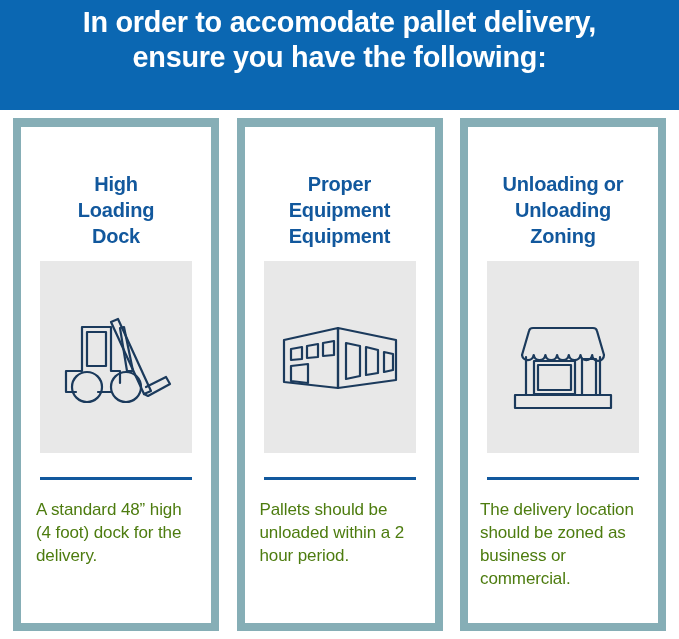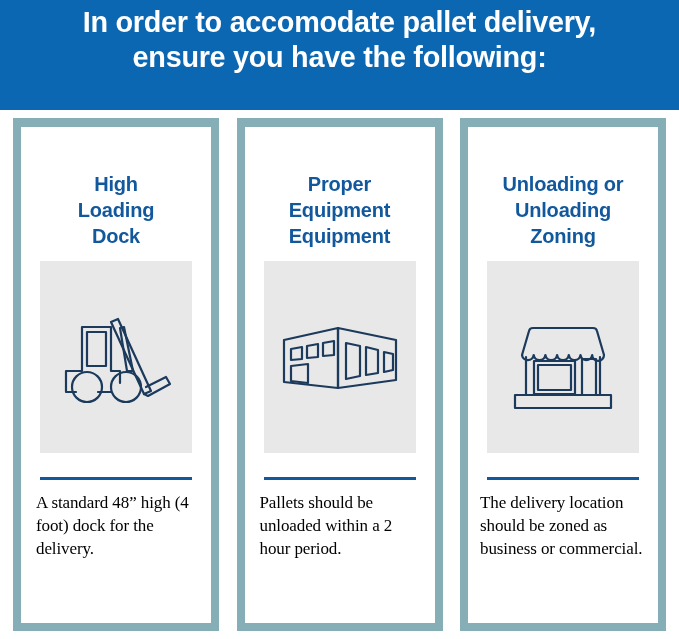--- a/index.html
+++ b/index.html
@@ -109,27 +109,26 @@
 
   .divider {
     width: 152px;
     height: 3px;
     background: #12589d;
     margin-top: 24px;
   }
 
   .col-caption {
     width: 160px;
-    color: #000000;
+    color: #4d7c0f;
     font-size: 17px;
     line-height: 23px;
     text-align: left;
-    margin-top: 11px;
+    margin-top: 18px;
     letter-spacing: -0.1px;
-    font-family: Liberation Serif, serif;
   }
 
   
   .column:nth-child(3) .col-caption {
     width: 166px;
   }
 </style>
 </head>
 <body>
 

